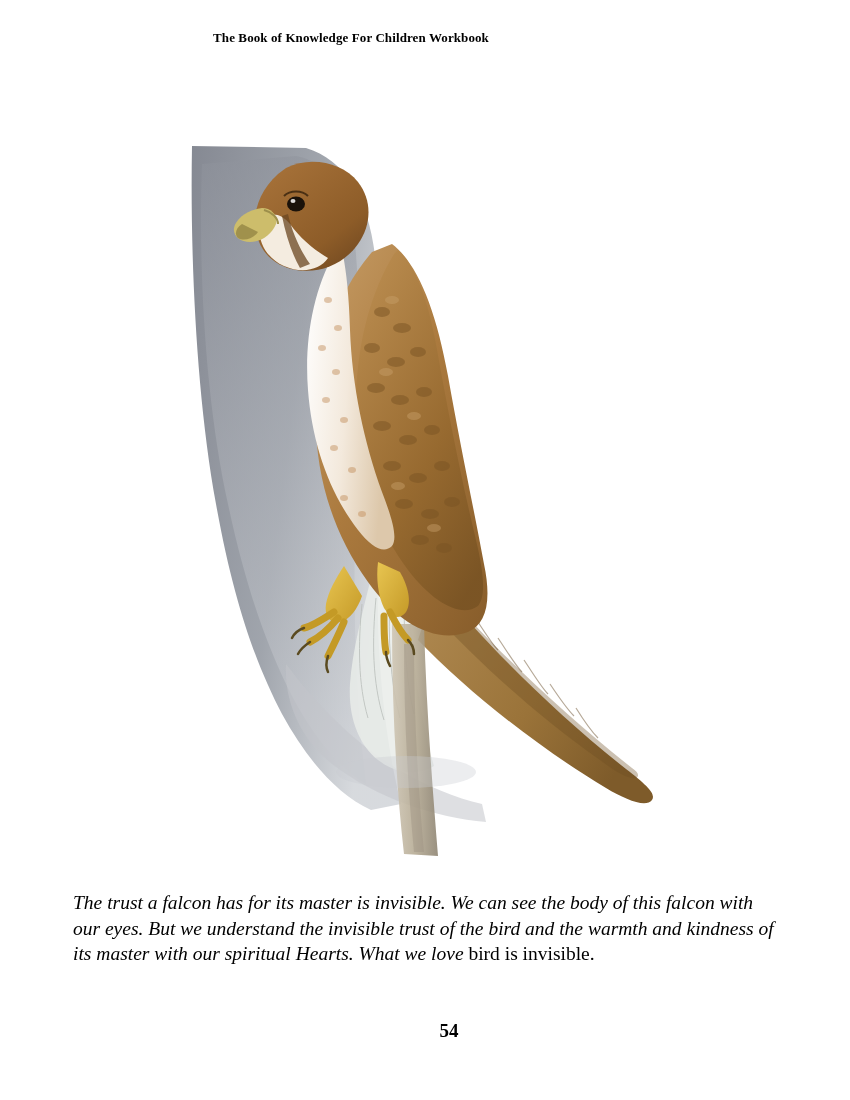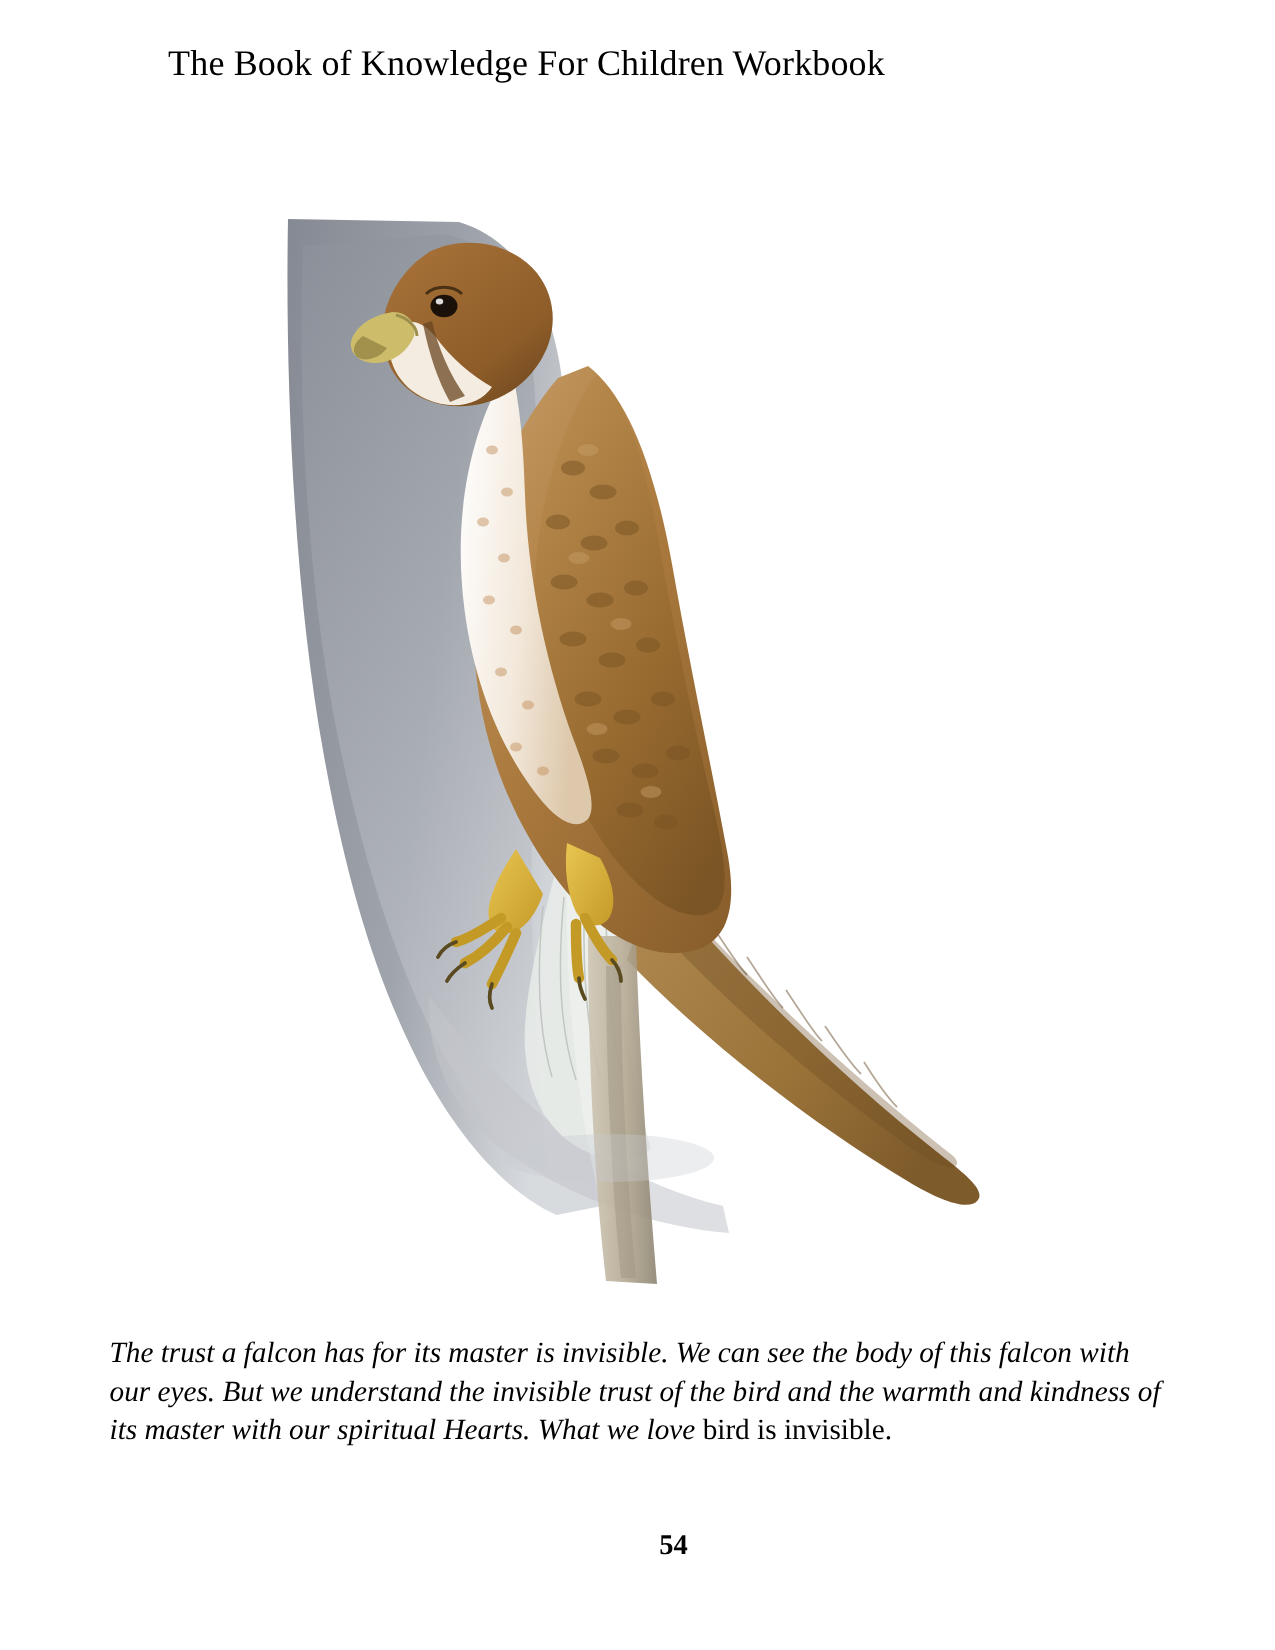--- a/index.html
+++ b/index.html
@@ -21,23 +21,24 @@
     width: 850px;
     height: 1100px;
     background: #ffffff;
   }
   .header-title {
     position: absolute;
     top: 30px;
     left: 0;
     width: 702px;
     text-align: center;
-    font-size: 24px;
+    font-size: 13px;
     font-family: "Liberation Serif", serif;
     letter-spacing: 0.1px;
+    font-weight: bold;
   }
   .illustration {
     position: absolute;
     top: 104px;
     left: 186px;
     width: 480px;
     height: 770px;
     overflow: hidden;
   }
   .illustration svg {

